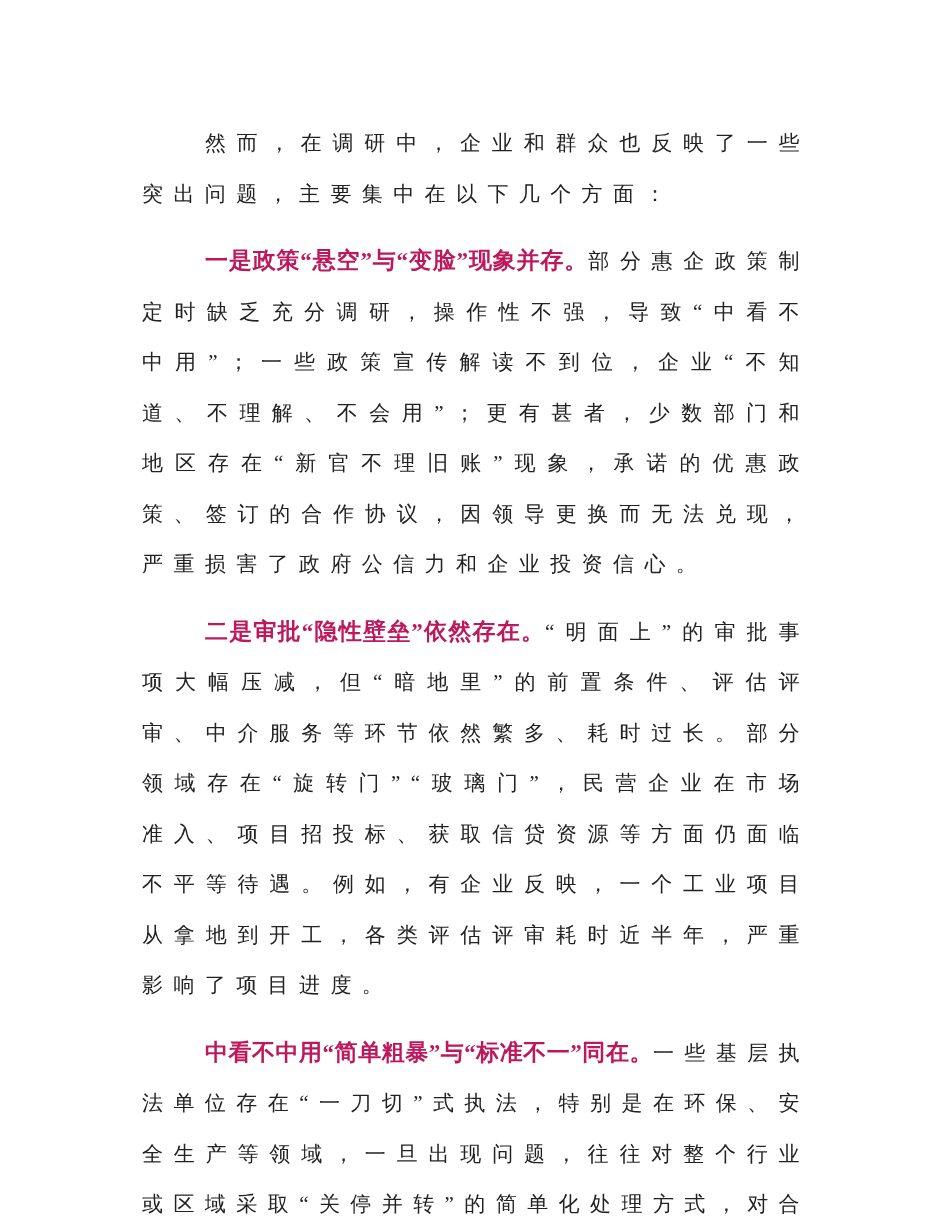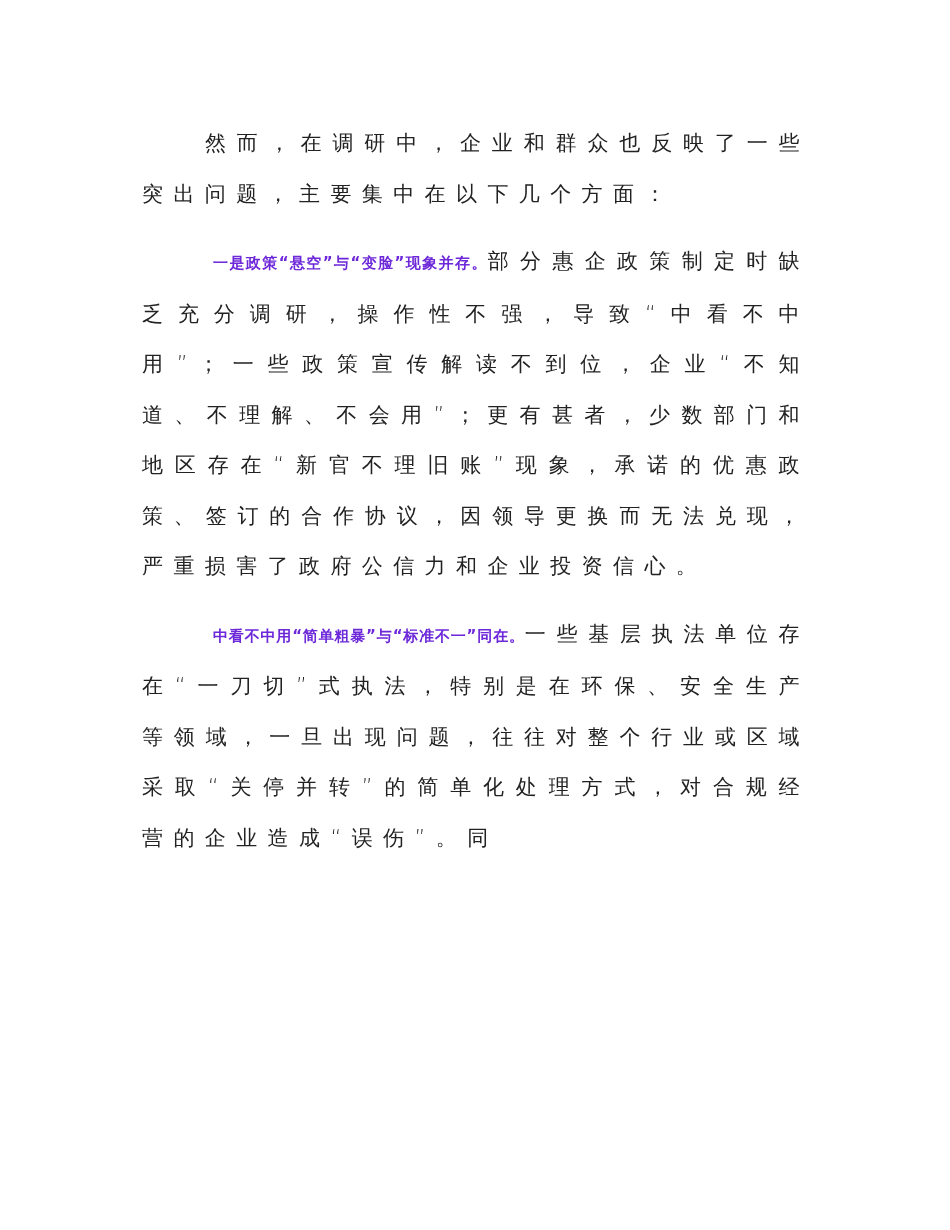--- a/index.html
+++ b/index.html
@@ -23,35 +23,36 @@
   }
   .para {
     margin: 0 0 17px 0;
     font-size: 21px;
     line-height: 50.5px;
     letter-spacing: 10.4px;
     text-align: justify;
     text-indent: 63px;
     font-weight: 300;
     word-break: break-all;
+    font-family: Liberation Serif, serif;
   }
   .para .lead {
     font-weight: bold;
     letter-spacing: 0.5px;
-    font-size: 15px;
-    color: #6d28d9;
-    margin-left: 8px;
+    font-size: 23px;
+    color: #be185d;
   }
   .para .body {
     color: #222222;
   }
 </style>
 </head>
 <body>
 
 <div class="page">
   <p class="para"><span class="body">然而，在调研中，企业和群众也反映了一些突出问题，主要集中在以下几个方面：</span></p>
 
   <p class="para"><span class="lead">一是政策“悬空”与“变脸”现象并存。</span><span class="body">部分惠企政策制定时缺乏充分调研，操作性不强，导致“中看不中用”；一些政策宣传解读不到位，企业“不知道、不理解、不会用”；更有甚者，少数部门和地区存在“新官不理旧账”现象，承诺的优惠政策、签订的合作协议，因领导更换而无法兑现，严重损害了政府公信力和企业投资信心。</span></p>
 
+  <p class="para"><span class="lead">二是审批“隐性壁垒”依然存在。</span><span class="body">“明面上”的审批事项大幅压减，但“暗地里”的前置条件、评估评审、中介服务等环节依然繁多、耗时过长。部分领域存在“旋转门”“玻璃门”，民营企业在市场准入、项目招投标、获取信贷资源等方面仍面临不平等待遇。例如，有企业反映，一个工业项目从拿地到开工，各类评估评审耗时近半年，严重影响了项目进度。</span></p>
 
   <p class="para"><span class="lead">中看不中用“简单粗暴”与“标准不一”同在。</span><span class="body">一些基层执法单位存在“一刀切”式执法，特别是在环保、安全生产等领域，一旦出现问题，往往对整个行业或区域采取“关停并转”的简单化处理方式，对合规经营的企业造成“误伤”。同</span></p>
 </div>
 
 </body></html>

